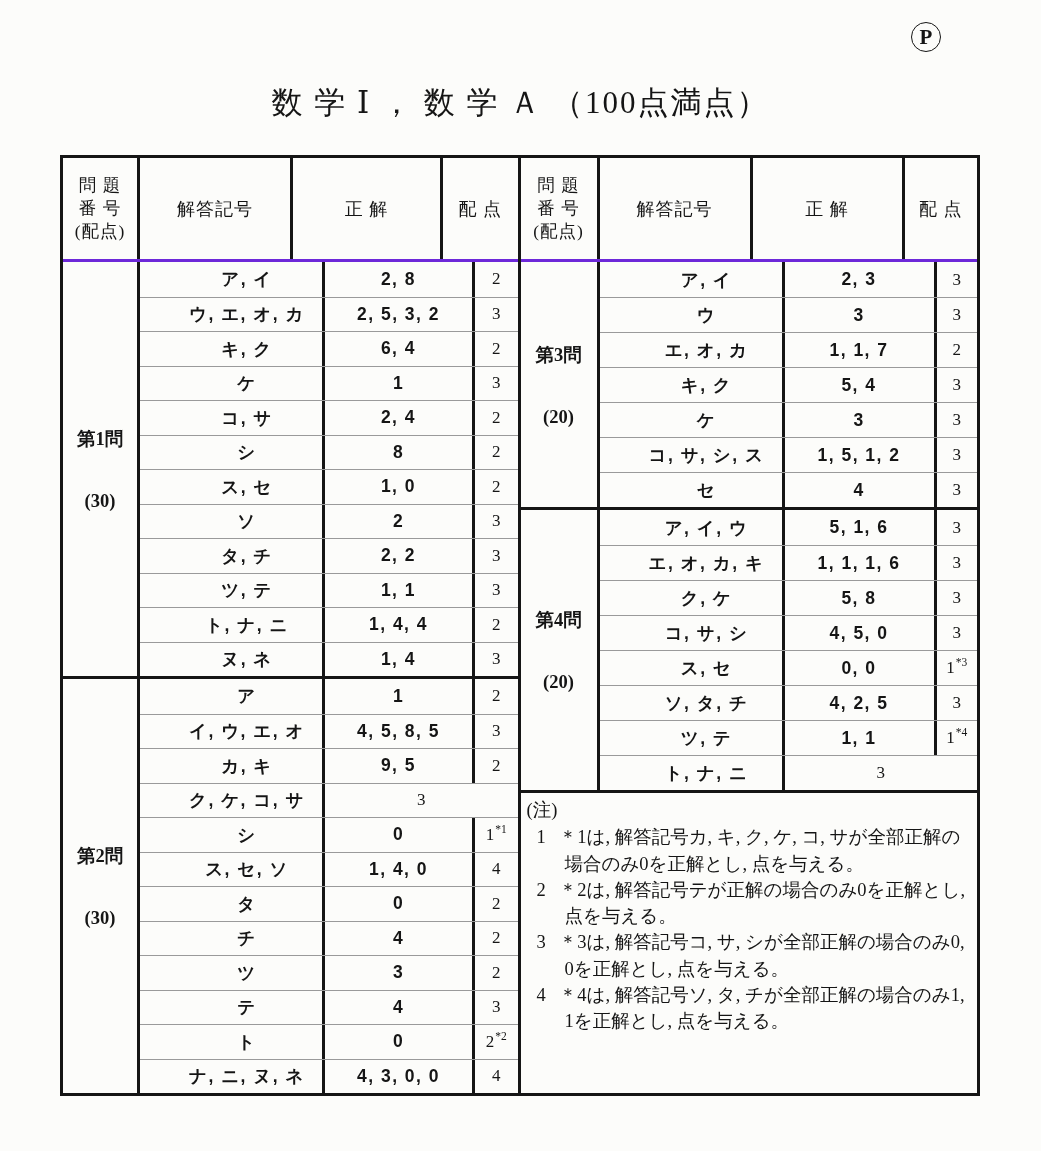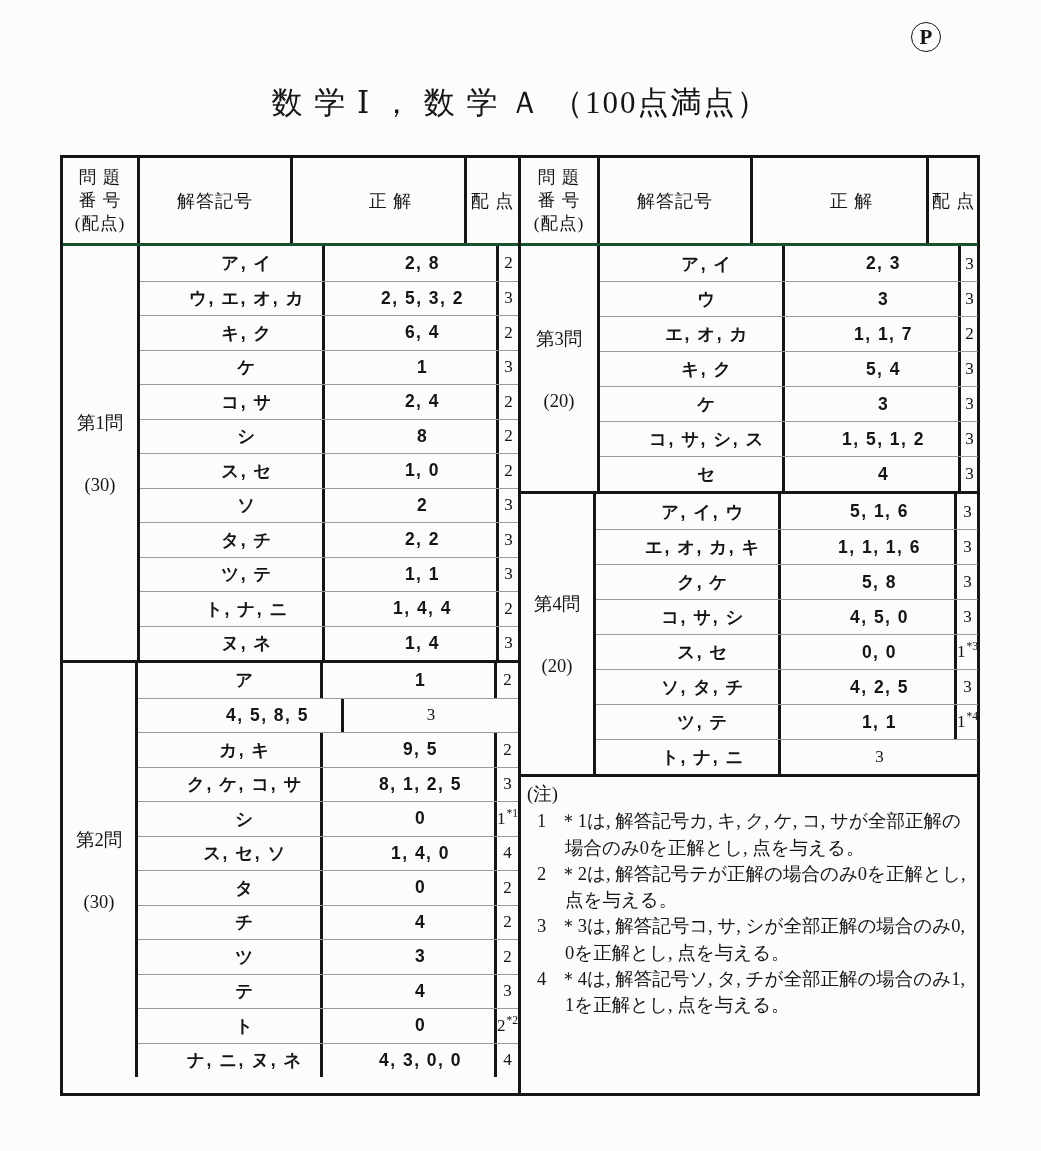--- a/index.html
+++ b/index.html
@@ -28,39 +28,40 @@
     width: 920px; height: 941px;
     border: 3px solid #151515;
     display: flex;
     background: #fcfcfa;
   }
   .half { display: flex; flex-direction: column; height: 100%; }
   .half-left  { width: 458px; border-right: 3px solid #151515; }
   .half-right { width: 457px; }
 
   
-  .hdr { display: flex; height: 88px; border-bottom: 3px solid #14532d; flex: none; }
+  .hdr { display: flex; height: 104px; border-bottom: 3px solid #6d28d9; flex: none; }
   .hdr > div { display: flex; align-items: center; justify-content: center; }
   .cell-q   { width: 77px;  border-right: 3px solid #151515; }
   .cell-sym { width: 153px; border-right: 3px solid #151515; }
-  .cell-ans { width: 150px; border-right: 3px solid #151515; margin-left: 24px; }
+  .cell-ans { width: 150px; border-right: 3px solid #151515; }
   .half-right .cell-q   { width: 79px; }
   .half-right .cell-ans { width: 152px; }
   .cell-pts { flex: 1; text-align: center; }
   .qhdr { flex-direction: column; font-size: 17.5px; line-height: 1.32; letter-spacing: 1px; }
   .hdr-label { font-size: 18px; letter-spacing: 1px; }
 
   
   .body-blocks { display: flex; flex-direction: column; flex: none; }
   .block { display: flex; flex: none; }
   .block + .block { border-top: 3px solid #151515; }
   .block .cell-q {
     display: flex; flex-direction: column;
     align-items: center; justify-content: center; gap: 40px;
     font-size: 18.5px;
+    font-weight: bold;
   }
   .rows { flex: 1; display: flex; flex-direction: column; }
   .row { display: flex; height: 34.5px; flex: none; padding-left: 32px; }
   .half-right .row { height: 35px; }
   .row + .row { border-top: 1.6px solid #9a9a9a; }
   .row > div { display: flex; align-items: center; justify-content: center; }
   .val {
     font-family: "Liberation Sans", "DejaVu Sans", sans-serif;
     font-weight: bold; font-size: 17.5px; letter-spacing: 1.5px;
     white-space: pre;
@@ -206,35 +207,35 @@
           </div>
           <div class="rows">
             <div class="row">
               <div class="cell-sym val">ア</div>
               <div class="cell-ans val">1</div>
               <div class="cell-pts pts-cell">
                 <span>2</span>
               </div>
             </div>
             <div class="row">
+              <div class="cell-sym val">イ, ウ, エ, オ</div>
               <div class="cell-ans val">4, 5, 8, 5</div>
               <div class="cell-pts pts-cell">
                 <span>3</span>
               </div>
             </div>
             <div class="row">
               <div class="cell-sym val">カ, キ</div>
               <div class="cell-ans val">9, 5</div>
               <div class="cell-pts pts-cell">
                 <span>2</span>
               </div>
             </div>
             <div class="row">
               <div class="cell-sym val">ク, ケ, コ, サ</div>
-              <div class="cell-ans val">8, 1, 2, 5</div>
               <div class="cell-pts pts-cell">
                 <span>3</span>
               </div>
             </div>
             <div class="row">
               <div class="cell-sym val">シ</div>
               <div class="cell-ans val">0</div>
               <div class="cell-pts pts-cell">
                 <span>1</span>
                 <span class="sup">*1</span>

